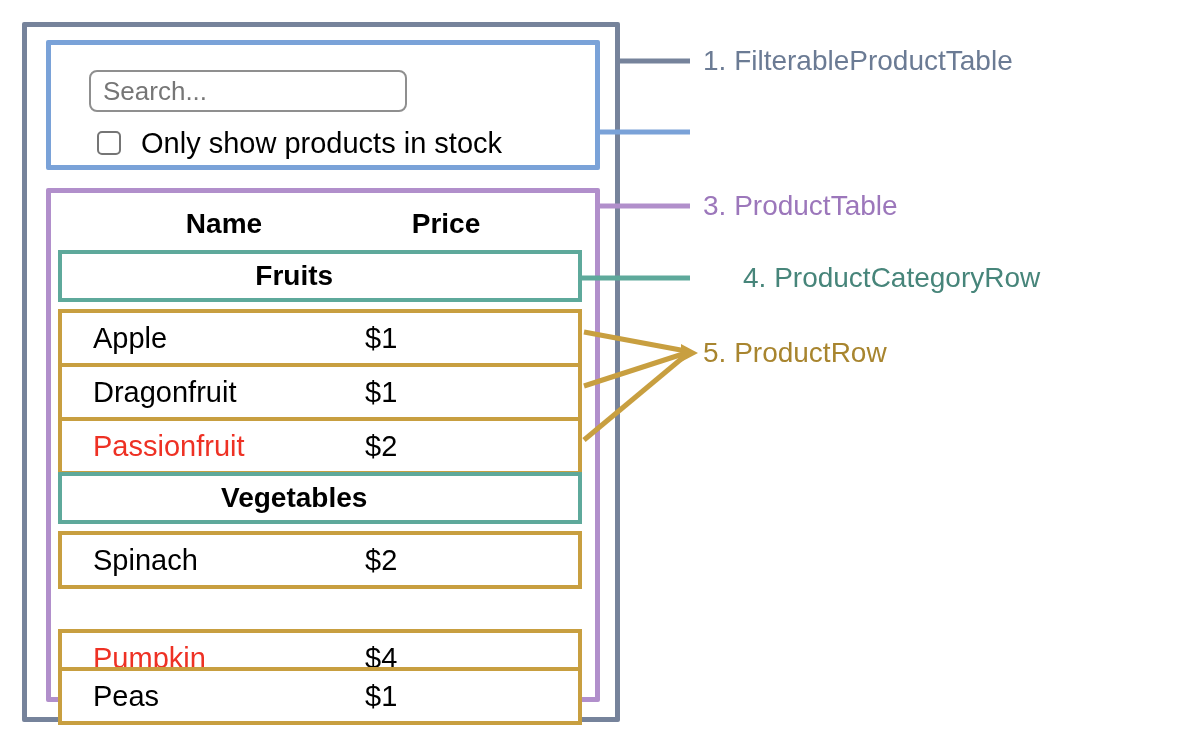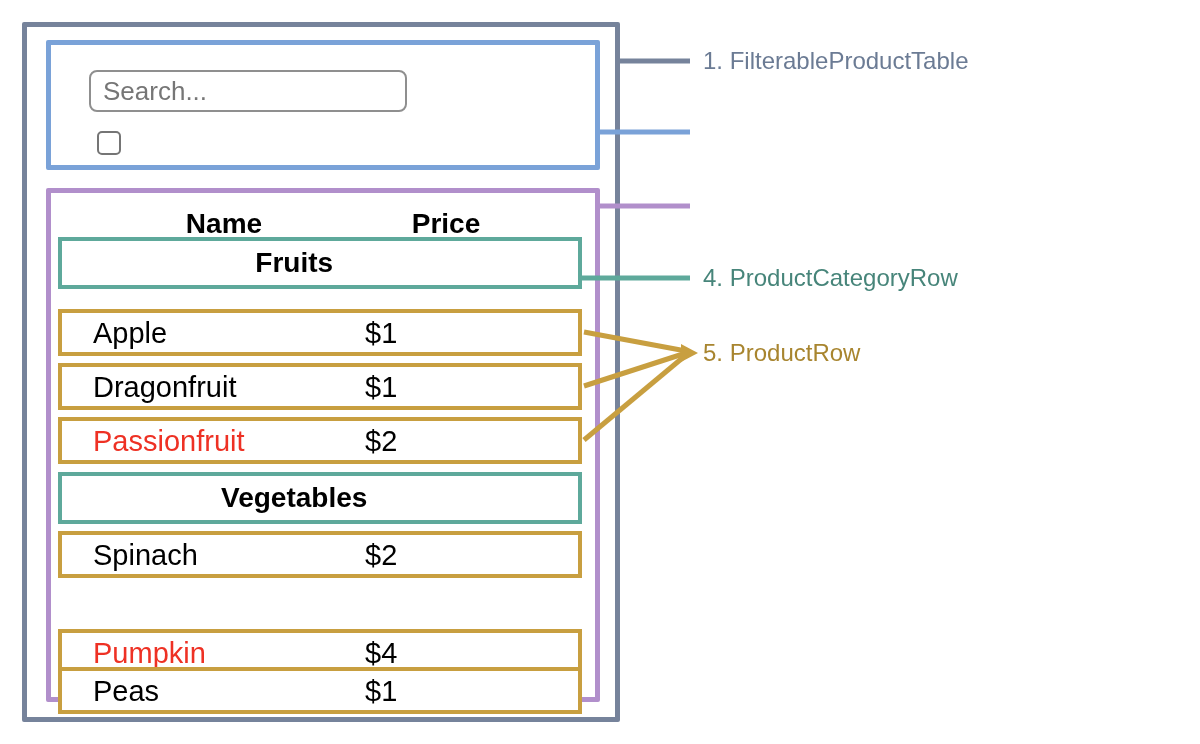--- a/index.html
+++ b/index.html
@@ -28,52 +28,53 @@
   .col-header.name{left:224px;}
   .col-header.price{left:416px;margin-left:30px;}
 
   .category-row{
     position:absolute;left:58px;width:524px;height:52px;box-sizing:border-box;
     border:4px solid #5EA99B;background:#fff;
   }
   .category-label{position:absolute;left:45%;top:50%;transform:translate(-50%,-50%);font-size:28px;font-weight:bold;white-space:nowrap;}
 
   .product-row{
-    position:absolute;left:58px;width:524px;height:47px;box-sizing:border-box;
+    position:absolute;left:58px;width:524px;height:58px;box-sizing:border-box;
     border:4px solid #C89F40;background:#fff;
   }
   .product-name{position:absolute;left:31px;top:50%;transform:translateY(-50%);font-size:29px;white-space:nowrap;}
   .product-price{position:absolute;left:303px;top:50%;transform:translateY(-50%);font-size:29px;white-space:nowrap;}
   .row-fruit-1{top:309px;} .row-fruit-2{top:363px;} .row-fruit-3{top:417px;}
-  .cat-1{top:237px;padding-left:28px;} .cat-2{top:472px;}
+  .cat-1{top:250px;padding-left:28px;} .cat-2{top:472px;}
   .row-veg-1{top:531px;} .row-veg-2{top:585px;margin-top:44px;} .row-veg-3{top:667px;padding-left:28px;}
   .out-of-stock .product-name{color:#EE3124;}
 
   #connectors{position:absolute;left:0;top:0;width:1200px;height:744px;pointer-events:none;z-index:5;}
 
   .diagram-label{
     position:absolute;left:703px;transform:translateY(-50%);
-    font-size:24px;font-weight:400;white-space:nowrap;z-index:6;
+    font-size:28px;font-weight:400;white-space:nowrap;z-index:6;
   }
   .label-1{top:61px;color:#6B7B94;}
   .label-2{top:132px;color:#5C8FC9;}
   .label-3{top:206px;color:#9C77BB;}
-  .label-4{top:278px;color:#47857A;}
+  .label-4{top:278px;color:#47857A;margin-left:40px;}
   .label-5{top:353px;color:#A8852F;}
 </style>
 </head>
 <body>
 
 <div id="canvas">
 
   <div class="box outer-box"></div>
 
   <div class="box searchbar-box"></div>
   <input class="search-input" type="text" placeholder="Search..." style="">
   <div class="checkbox"></div>
+  <div class="checkbox-label">Only show products in stock</div>
 
   <div class="box table-box"></div>
   <div class="col-header name">Name</div>
   <div class="col-header price">Price</div>
 
   <div class="category-row cat-1">
     <span class="category-label">Fruits</span>
   </div>
 
   <div class="product-row row-fruit-1">
@@ -111,16 +112,17 @@
     <line x1="597" y1="132" x2="690" y2="132" stroke="#7AA2D8" stroke-width="5"></line>
     <line x1="597" y1="206" x2="690" y2="206" stroke="#B18FCB" stroke-width="5"></line>
     <line x1="580" y1="278" x2="690" y2="278" stroke="#5EA99B" stroke-width="5"></line>
     <line x1="584" y1="332" x2="686" y2="351" stroke="#C89F40" stroke-width="5"></line>
     <line x1="584" y1="386" x2="686" y2="353" stroke="#C89F40" stroke-width="5"></line>
     <line x1="584" y1="440" x2="686" y2="355" stroke="#C89F40" stroke-width="5"></line>
     <polygon points="681,344 698,353 681,362" fill="#C89F40"></polygon>
   </svg>
 
   <div class="diagram-label label-1">1. FilterableProductTable</div>
+  <div class="diagram-label label-3">3. ProductTable</div>
   <div class="diagram-label label-4">4. ProductCategoryRow</div>
   <div class="diagram-label label-5">5. ProductRow</div>
 
 </div>
 
 </body></html>

